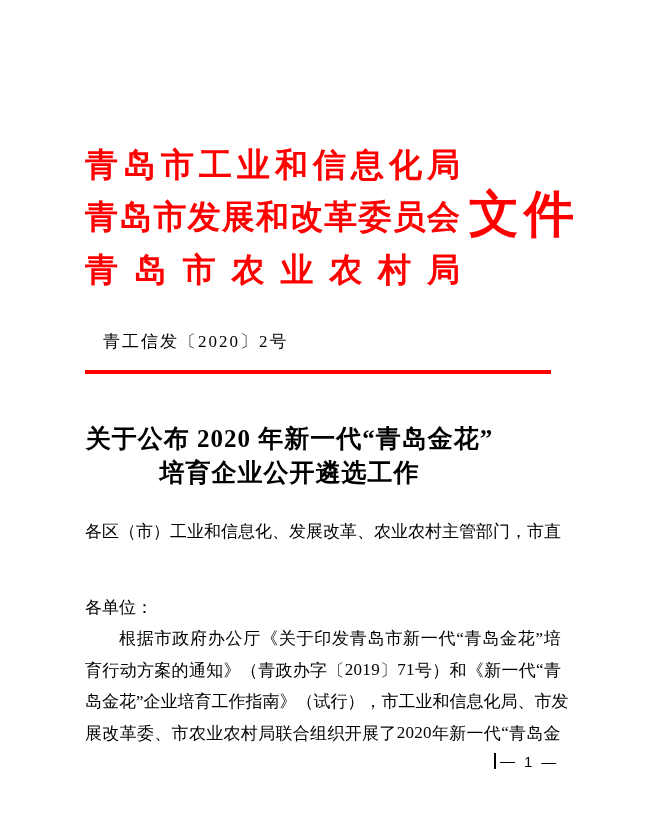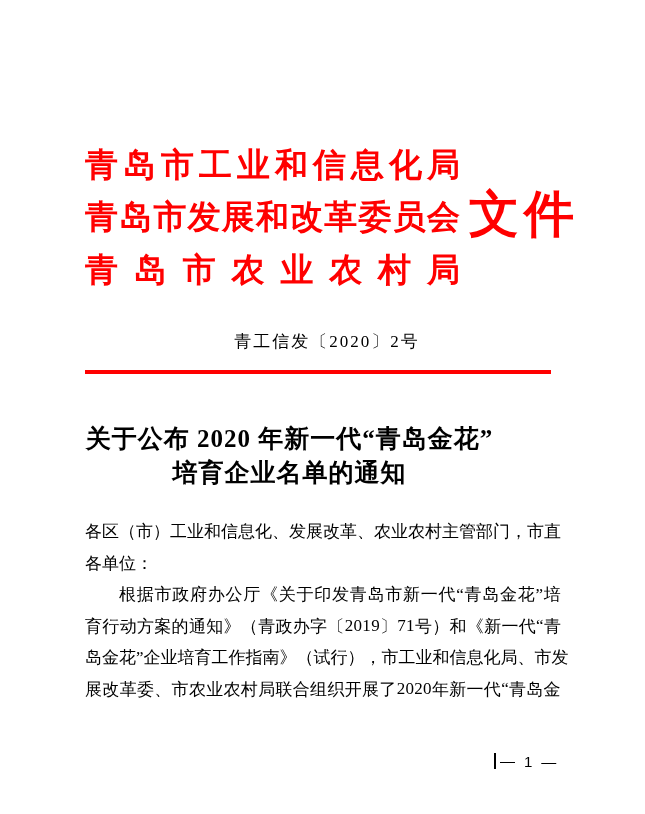--- a/index.html
+++ b/index.html
@@ -17,37 +17,37 @@
   }
   .doc-type{
     position:absolute;left:469px;top:189px;width:105px;
     color:#ff0000;font-weight:bold;font-size:50px;line-height:1;
     display:flex;justify-content:space-between;
   }
 
   
   .doc-number{
     position:absolute;left:85px;top:331px;width:466px;
-    text-align:center;text-indent:18px;font-size:17px;letter-spacing:2px;line-height:22px;
+    text-align:left;text-indent:18px;font-size:17px;letter-spacing:2px;line-height:22px;
   }
 
   
   .red-line{position:absolute;left:85px;top:370px;width:466px;height:4px;background:#ff0000;}
 
   
   .title-block{
     position:absolute;left:0;top:422px;width:579px;text-align:center;
     font-weight:bold;font-size:25px;line-height:34px;letter-spacing:1px;
   }
 
   
   .body-block{position:absolute;left:85px;top:516px;width:476px;font-size:17px;}
   .body-line{height:31.5px;}
   .body-line.justify{display:flex;justify-content:space-between;align-items:center;white-space:nowrap;}
-  .body-line.plain{line-height:31.5px;}
+  .body-line.plain{line-height:31.5px;margin-top:44px;}
   .body-line.indent{padding-left:34px;}
 
   
   .page-num{
     position:absolute;left:494px;top:752px;height:18px;
     display:flex;align-items:center;gap:9px;font-size:15px;
     font-family:"Liberation Sans","DejaVu Sans",sans-serif;
   }
   .pn-bar{border-left:2px solid #000;padding-left:4px;line-height:16px;}
 </style>
@@ -98,21 +98,21 @@
       <span>文</span>
       <span>件</span>
     </div>
 
   <div class="doc-number">青工信发〔2020〕2号</div>
 
   <div class="red-line"></div>
 
   <div class="title-block">
     <div>关于公布 2020 年新一代“青岛金花”</div>
-    <div>培育企业名单的通知</div>
+    <div>培育企业公开遴选工作</div>
   </div>
 
   <div class="body-block">
     <div class="body-line justify">
         <span>各</span>
         <span>区</span>
         <span>（</span>
         <span>市</span>
         <span>）</span>
         <span>工</span>

